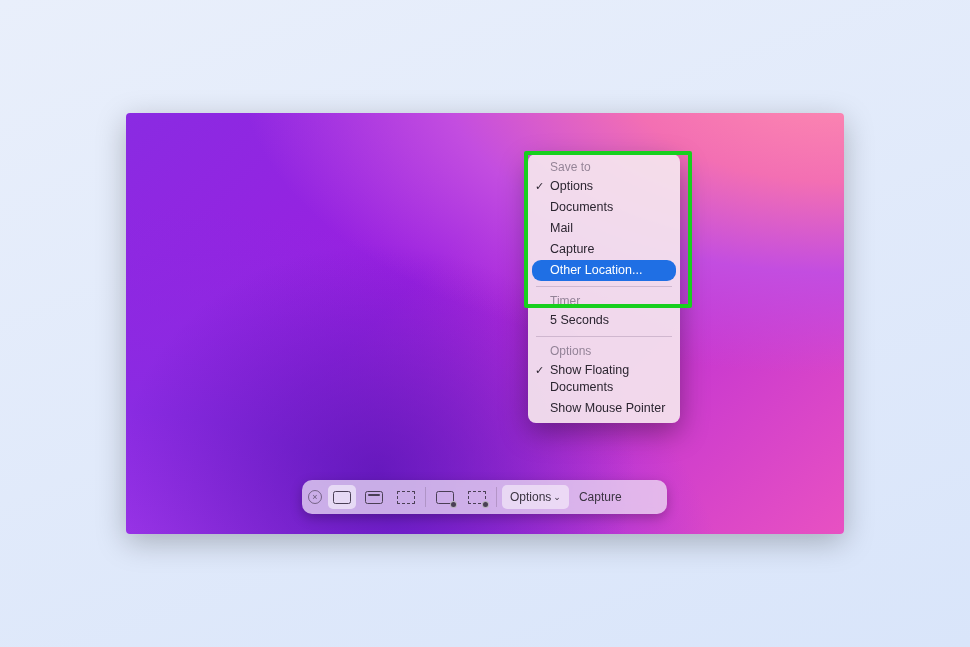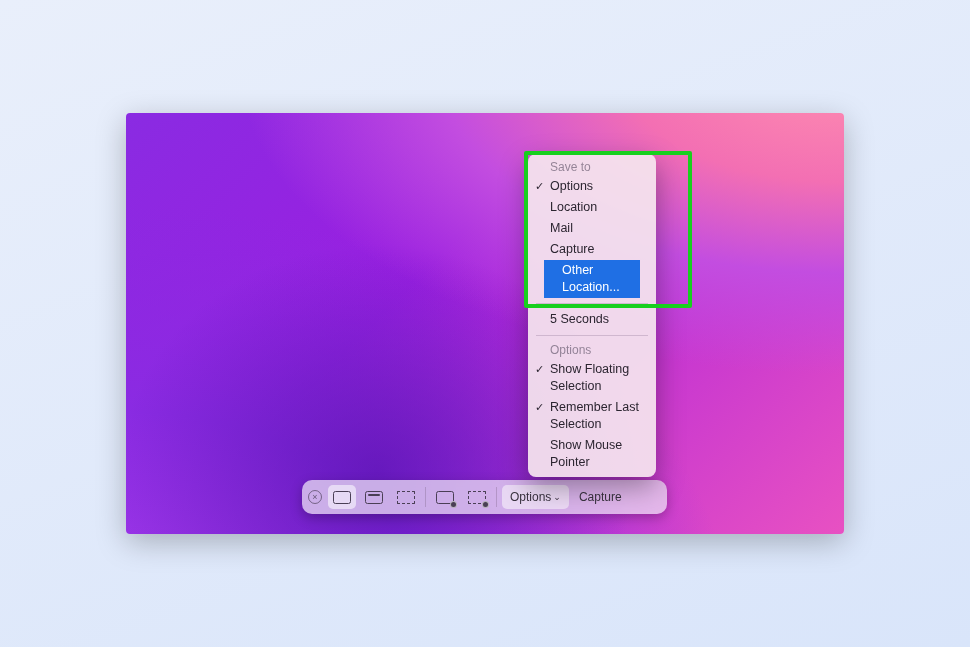--- a/index.html
+++ b/index.html
@@ -79,21 +79,21 @@
     padding: 0 10px;
     height: 24px;
     display: flex; align-items: center;
     cursor: pointer;
     font-size: 12px;
   }
 
   .popup {
     position: absolute;
     left: 402px; top: 41px;
-    width: 128px;
+    width: 152px;
     background: rgba(245,230,238,0.92);
     border-radius: 8px;
     box-shadow: 0 10px 28px rgba(0,0,0,0.35);
     padding: 4px 0;
     font-size: 12.5px;
     color: #2b2530;
   }
   .popup-section-title {
     padding: 2px 10px 2px 22px;
     color: rgba(70,60,80,0.55);
@@ -106,22 +106,22 @@
     line-height: 17px;
   }
   .popup-item.checked::before {
     content: "✓";
     position: absolute; left: 7px; top: 2px;
     font-size: 11px;
   }
   .popup-item.highlight {
     background: #1f6fe4;
     color: #fff;
-    margin: 0 16px;
-    border-radius: 0;
+    margin: 0 4px;
+    border-radius: 9px;
     padding-left: 18px;
   }
   .popup-sep {
     height: 1px; background: rgba(90,70,100,0.22);
     margin: 5px 8px;
   }
 
   .green-box {
     position: absolute;
     left: 398px; top: 38px;
@@ -172,32 +172,32 @@
     </div>
 
     <div class="tb-capture">
       <span>Capture</span>
     </div>
   </div>
 
   <div class="popup">
     <div class="popup-section-title">Save to</div>
     <div class="popup-item checked"><span>Options</span></div>
-    <div class="popup-item"><span>Location</span></div>
+    <div class="popup-item"><span>Documents</span></div>
     <div class="popup-item"><span>Mail</span></div>
     <div class="popup-item"><span>Capture</span></div>
     <div class="popup-item highlight"><span>Other Location...</span></div>
 
     <div class="popup-sep"></div>
 
+    <div class="popup-section-title">Timer</div>
     <div class="popup-item"><span>5 Seconds</span></div>
 
     <div class="popup-sep"></div>
 
     <div class="popup-section-title">Options</div>
-    <div class="popup-item checked"><span>Show Floating Selection</span></div>
-    <div class="popup-item checked"><span>Remember Last Selection</span></div>
+    <div class="popup-item checked"><span>Show Floating Documents</span></div>
     <div class="popup-item"><span>Show Mouse Pointer</span></div>
   </div>
 
   <div class="green-box"></div>
 
 </div>
 
 </body></html>

